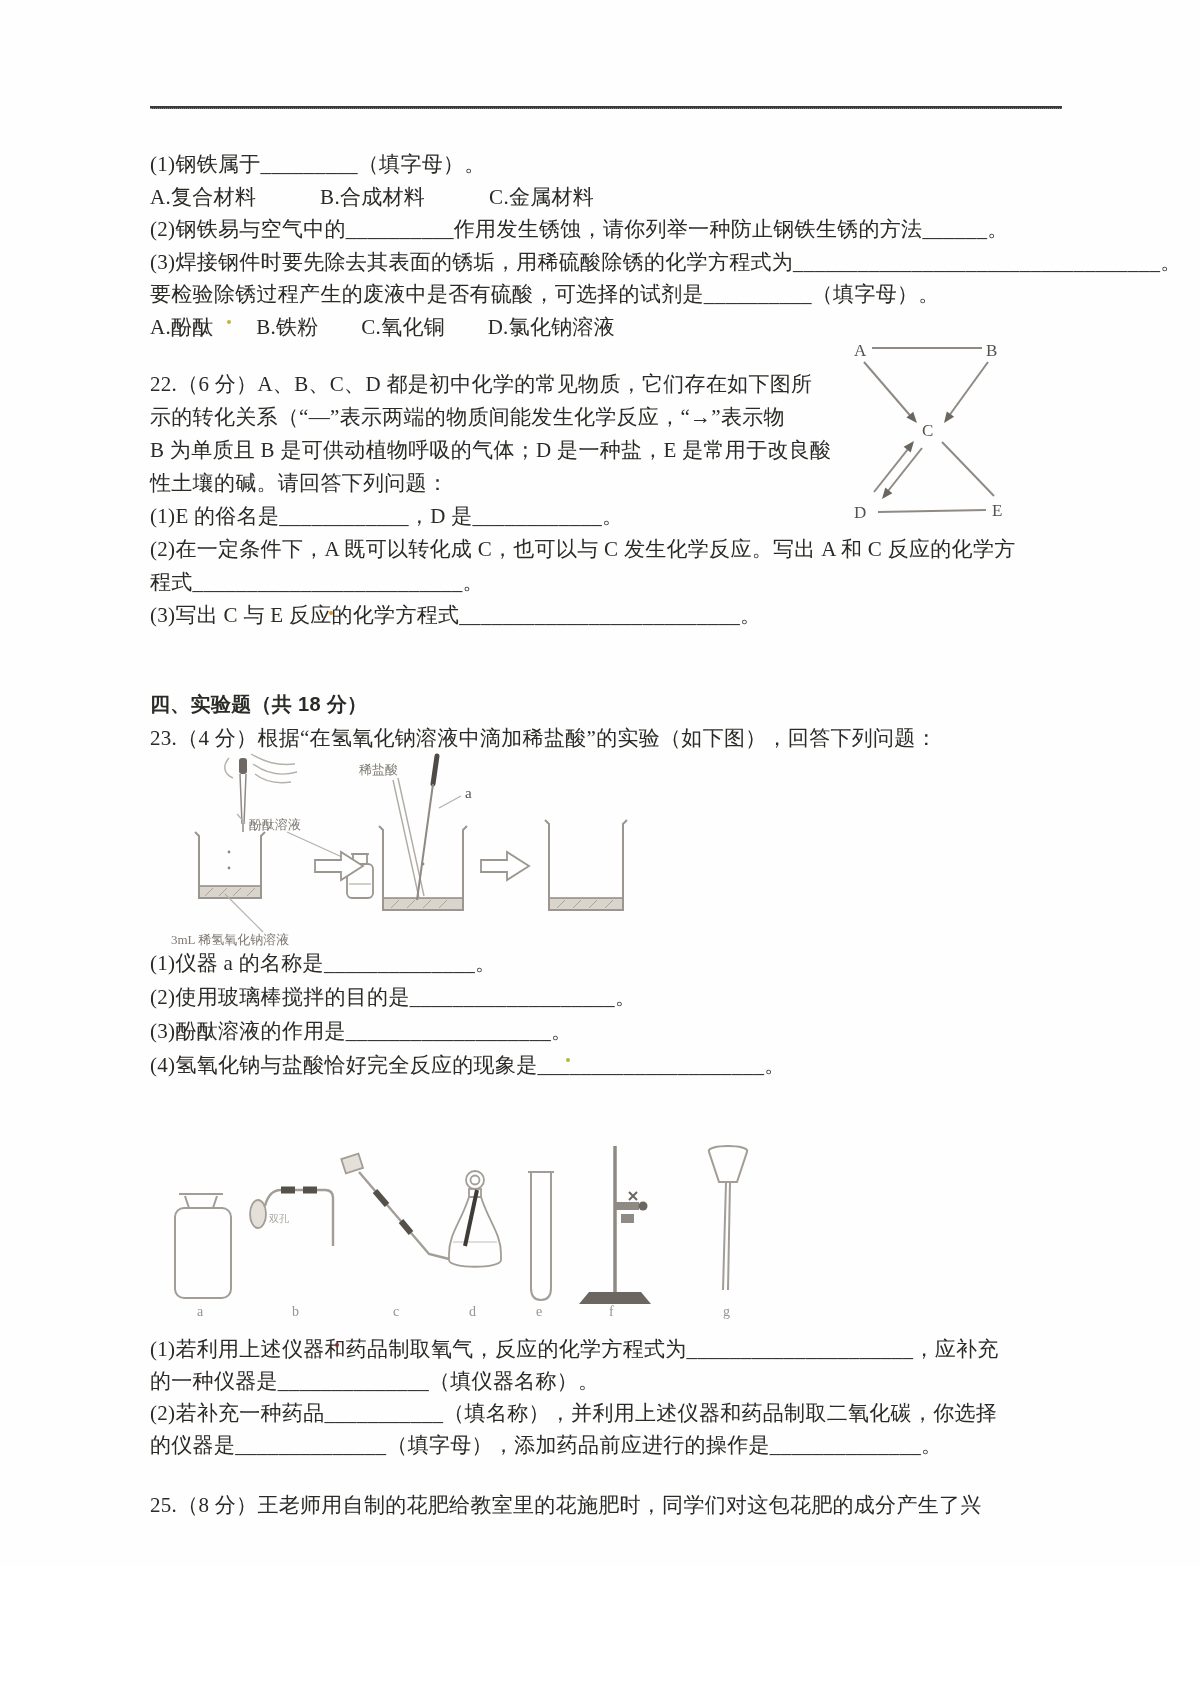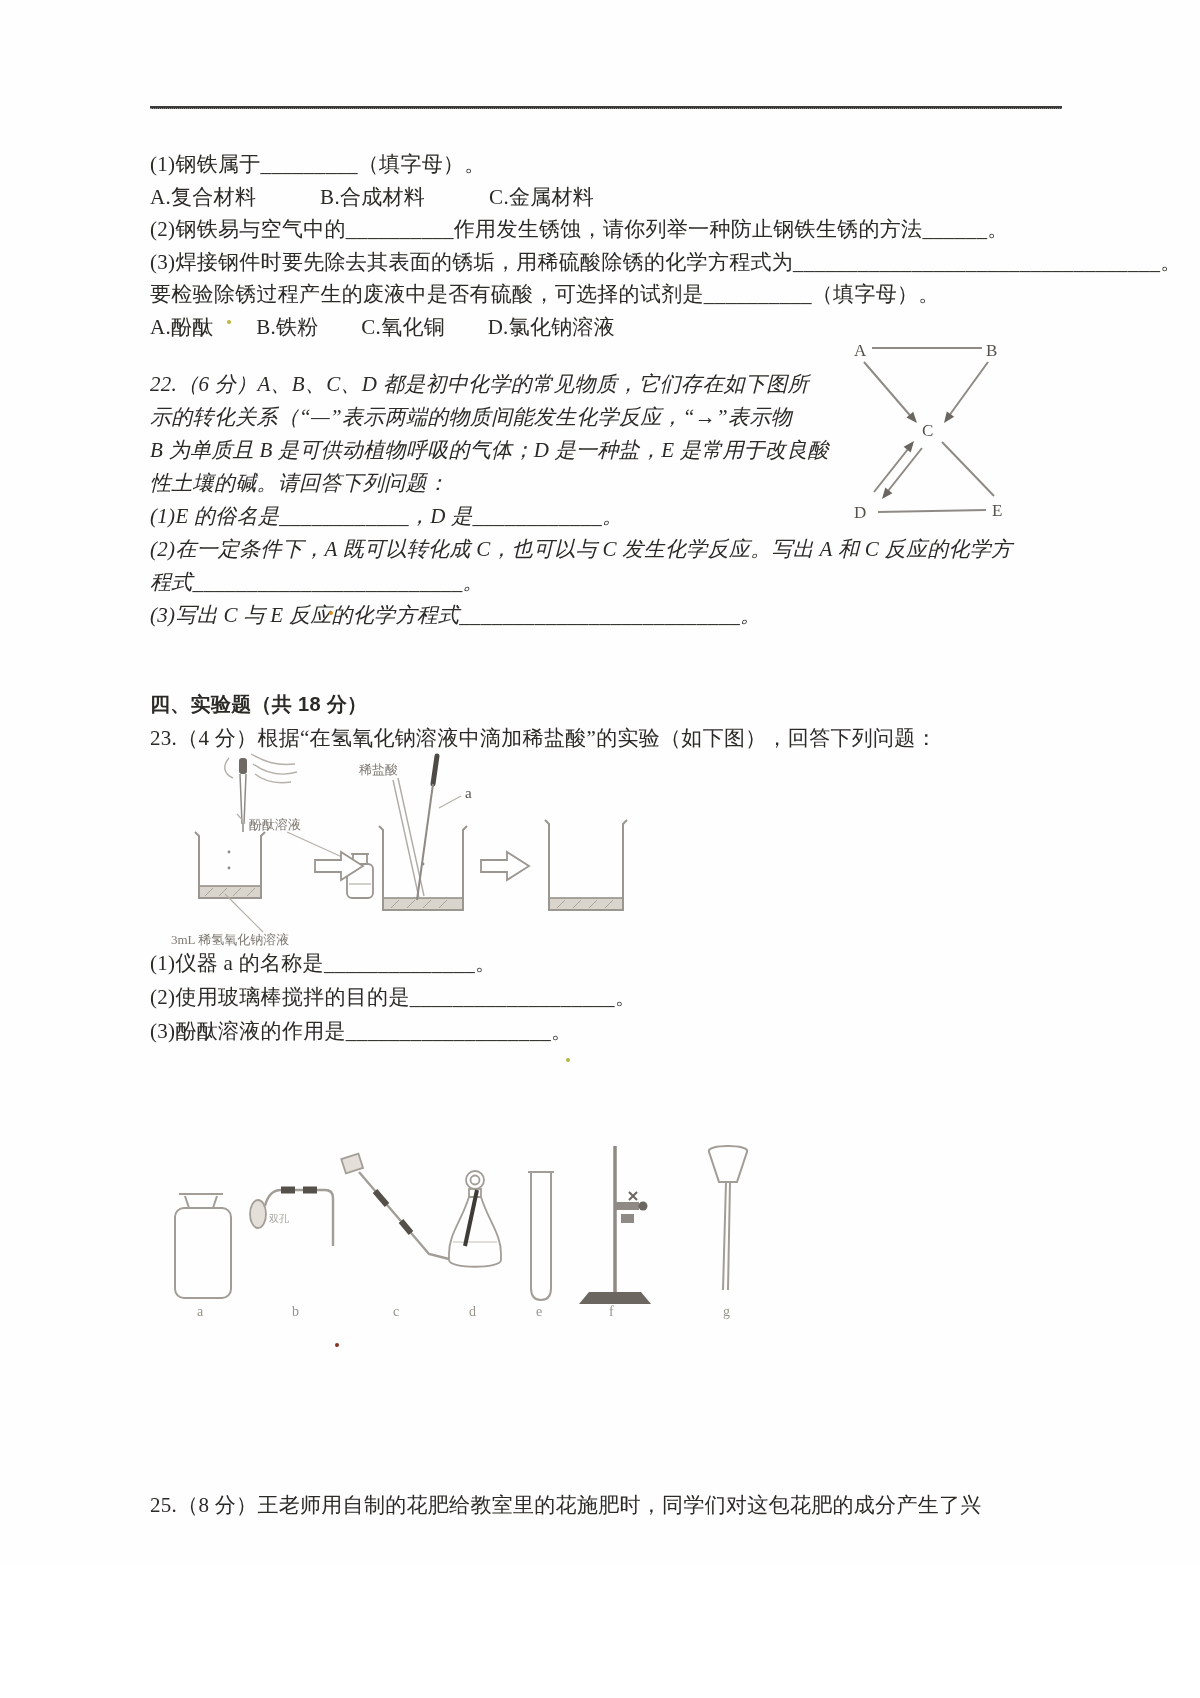--- a/index.html
+++ b/index.html
@@ -2,21 +2,21 @@
 <html><head>
 <meta charset="utf-8">
 <style>
   html,body{margin:0;padding:0;background:#ffffff;}
   .sheet{position:relative;width:1200px;height:1566px;background:#fefefe;overflow:hidden;
          font-family:"Liberation Serif","DejaVu Serif",serif;color:#2b2a26;}
   .rule{position:absolute;left:150px;top:106px;width:912px;height:2px;background:#3c3b39;
         border-bottom:1px dotted #8a8884;}
   .blk{position:absolute;left:150px;white-space:nowrap;}
   .line{font-size:21px;line-height:32.5px;letter-spacing:0.3px;}
-  .q22 .line{line-height:33px;font-style:italic;}
+  .q22 .line{line-height:33px;}
   .sub23 .line{line-height:34px;}
   .sub24 .line{line-height:32px;}
   .q25 .line{line-height:34px;}
   .hei{font-family:"Liberation Sans","DejaVu Sans",sans-serif;font-weight:700;font-size:20px;}
   .pagenum{position:absolute;left:1004px;top:1572px;font-size:21px;}
   .dot{position:absolute;border-radius:50%;}
   .dot1{left:227px;top:320px;width:4px;height:4px;background:#c2b43a;}
   .dot2{left:329px;top:611px;width:4px;height:4px;background:#e0921d;}
   .dot3{left:566px;top:1058px;width:4px;height:4px;background:#aeba3a;}
   .dot4{left:335px;top:1343px;width:4px;height:4px;background:#8a3020;}
@@ -153,20 +153,21 @@
       <rect x="385" y="146" width="72" height="11" fill="#d9d4cc" stroke="none"></rect>
       <path d="M385,146 H457" stroke="#8f8a83" stroke-width="1.5"></path>
       <path d="M392,156 L400,148 M408,156 L416,148 M424,156 L432,148 M440,156 L448,148" stroke="#aaa49c" stroke-width="1"></path>
     </g>
   </svg>
 
   <div class="blk sub23" style="top:946px">
     <div class="line">(1)仪器 a 的名称是______________。</div>
     <div class="line">(2)使用玻璃棒搅拌的目的是___________________。</div>
     <div class="line">(3)酚酞溶液的作用是___________________。</div>
+    <div class="line">(4)氢氧化钠与盐酸恰好完全反应的现象是_____________________。</div>
   </div>
 
 
   <svg style="left:163px;top:1142px" width="600" height="180" viewBox="0 0 600 180">
 
     <g stroke="#a29d96" stroke-width="2" fill="none">
       <path d="M16,52 H60"></path>
       <path d="M22,54 L26,66 M54,54 L50,66"></path>
       <rect x="12" y="66" width="56" height="90" rx="9"></rect>
     </g>
@@ -218,20 +219,26 @@
       <text x="34" y="174">a</text>
       <text x="129" y="174">b</text>
       <text x="230" y="174">c</text>
       <text x="306" y="174">d</text>
       <text x="373" y="174">e</text>
       <text x="446" y="174">f</text>
       <text x="560" y="174">g</text>
     </g>
   </svg>
 
+  <div class="blk sub24" style="top:1333px">
+    <div class="line">(1)若利用上述仪器和药品制取氧气，反应的化学方程式为_____________________，应补充</div>
+    <div class="line">的一种仪器是______________（填仪器名称）。</div>
+    <div class="line">(2)若补充一种药品___________（填名称），并利用上述仪器和药品制取二氧化碳，你选择</div>
+    <div class="line">的仪器是______________（填字母），添加药品前应进行的操作是______________。</div>
+  </div>
 
   <div class="blk q25" style="top:1488px">
     <div class="line">25.（8 分）王老师用自制的花肥给教室里的花施肥时，同学们对这包花肥的成分产生了兴</div>
   </div>
 
   <div class="dot dot1"></div>
   <div class="dot dot2"></div>
   <div class="dot dot3"></div>
   <div class="dot dot4"></div>
 

